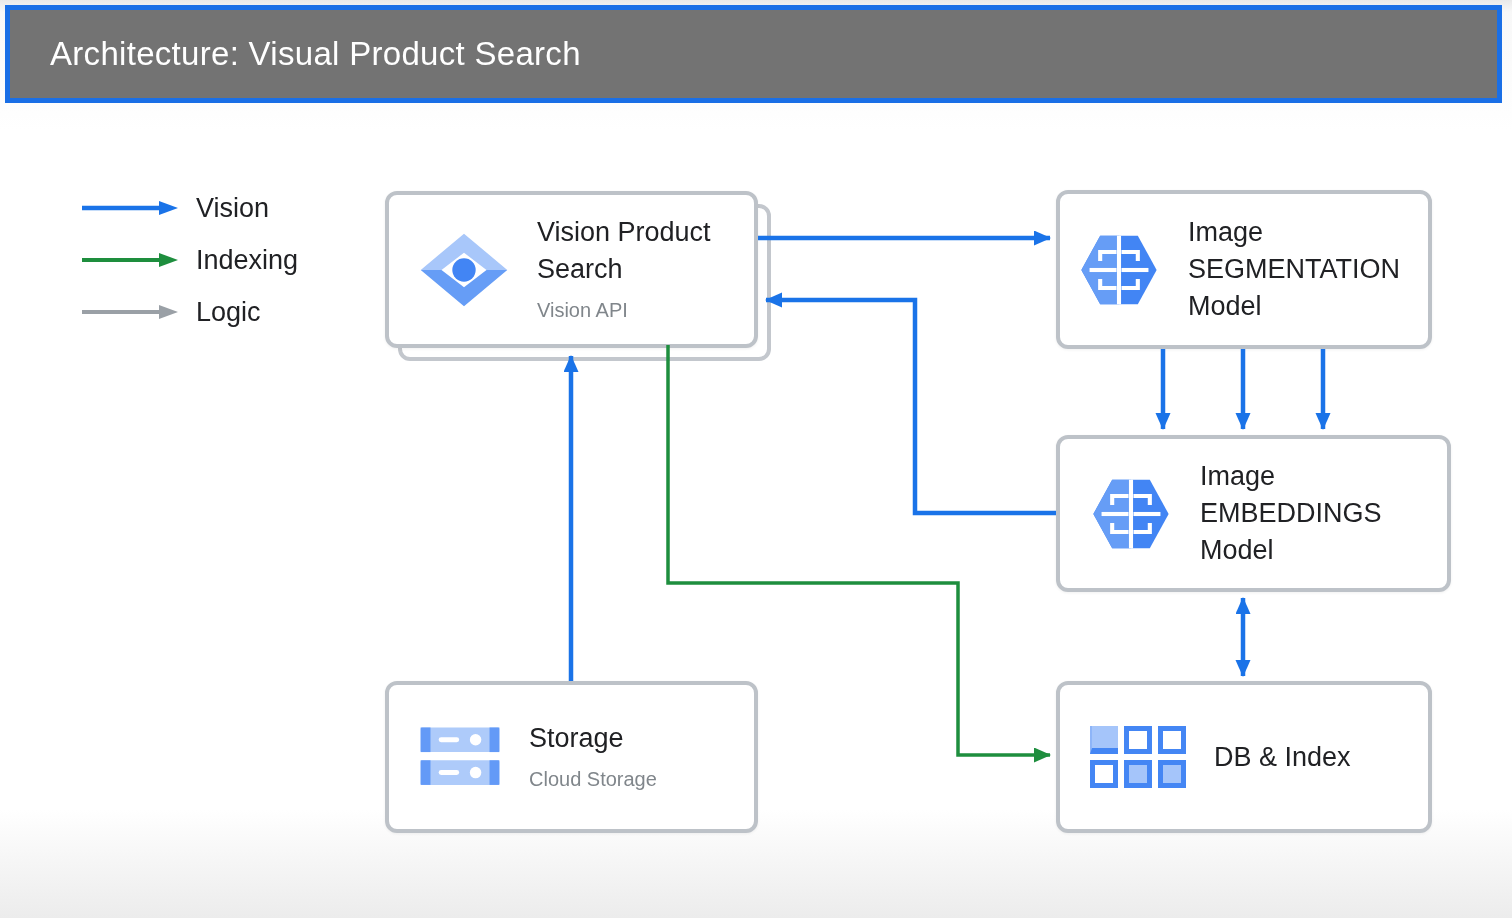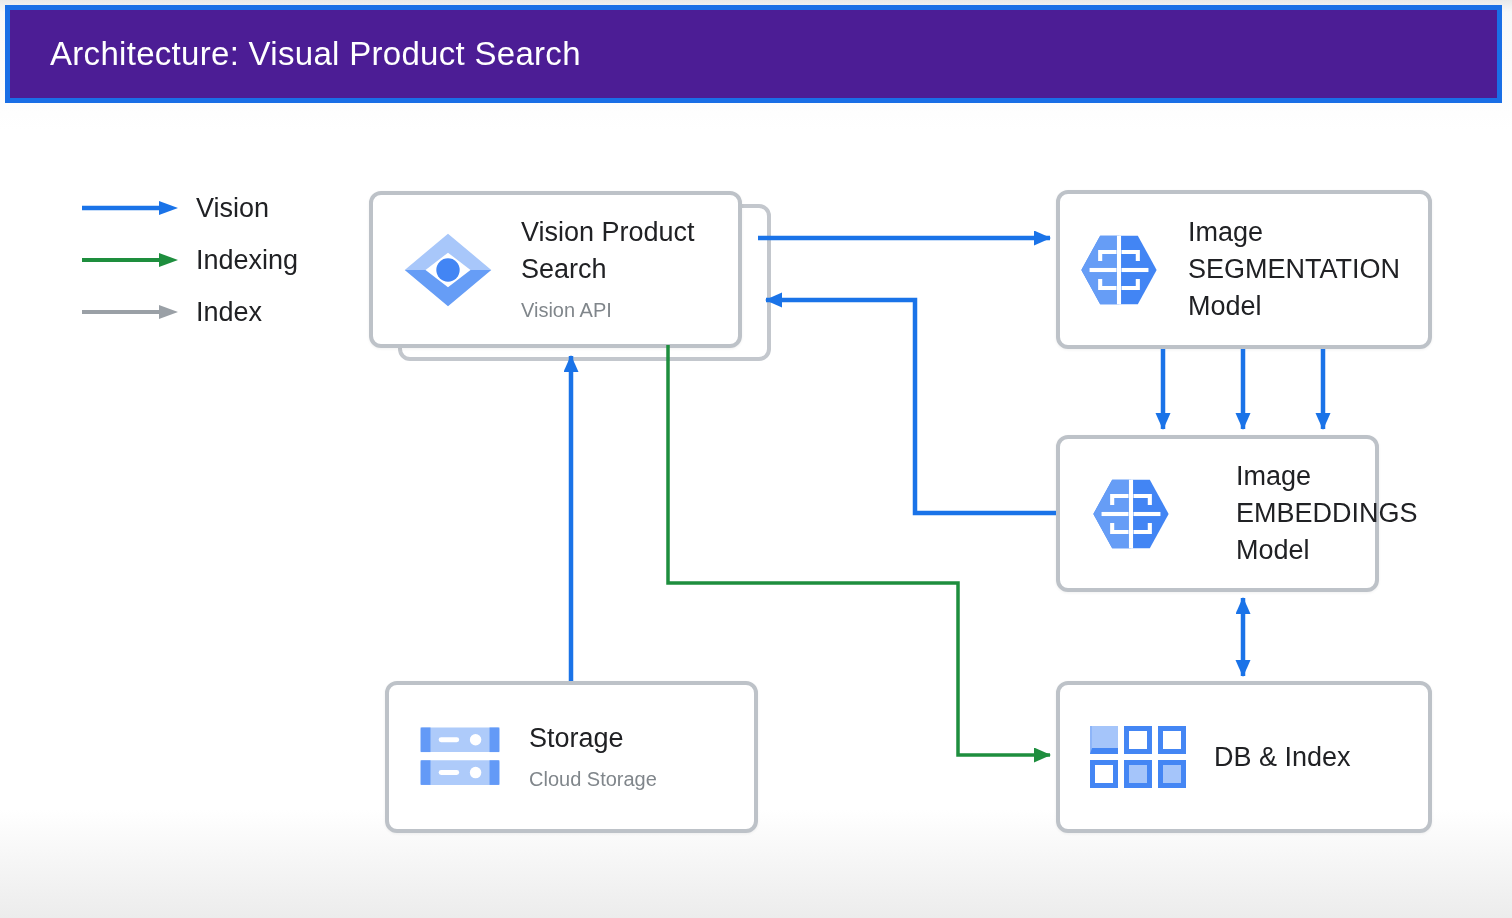--- a/index.html
+++ b/index.html
@@ -6,21 +6,21 @@
   body{
     width:1512px;height:918px;overflow:hidden;
     font-family:"Liberation Sans","DejaVu Sans",sans-serif;
     background:linear-gradient(180deg,#e9e9e9 0px,#f8f8f8 12px,#ffffff 130px,#ffffff 810px,#ececec 918px);
   }
   .canvas{position:relative;width:1512px;height:918px;}
 
   
   .titlebar{
     position:absolute;left:5px;top:5px;width:1497px;height:98px;
-    background:#4c1d95;border:5px solid #1a6fe6;box-sizing:border-box;
+    background:#737373;border:5px solid #1a6fe6;box-sizing:border-box;
     display:flex;align-items:center;
   }
   .titlebar .title{
     padding-left:40px;color:#ffffff;font-size:33px;font-weight:500;letter-spacing:.3px;
   }
 
   
   .legend{position:absolute;left:80px;top:190px;}
   .legend-row{display:flex;align-items:center;height:36px;margin-bottom:16px;}
   .legend-row svg{display:block;}
@@ -34,24 +34,24 @@
   }
   .card .icon{flex:0 0 auto;margin-right:28px;display:flex;align-items:center;}
   .card .txt{flex:0 0 auto;}
   .card .ttl{font-size:27px;line-height:37px;font-weight:500;color:#202124;}
   .card .sub{font-size:20px;line-height:30px;font-weight:400;color:#80868b;margin-top:7px;}
   .ghost{
     position:absolute;background:#ffffff;border:4px solid #c3c7cd;border-radius:12px;
     box-sizing:border-box;z-index:1;
   }
 
-  #vision-box {left:369px;top:191px;width:373px;height:157px;}
+  #vision-box {left:385px;top:191px;width:373px;height:157px;}
   #vision-ghost{left:398px;top:204px;width:373px;height:157px;}
   #segmentation-box{left:1056px;top:190px;width:376px;height:159px;justify-content:flex-end;}
-  #embeddings-box{left:1056px;top:435px;width:323px;height:157px;gap:36px;}
+  #embeddings-box{left:1056px;top:435px;width:395px;height:157px;}
   #storage-box{left:385px;top:681px;width:373px;height:152px;}
   #db-box{left:1056px;top:681px;width:376px;height:152px;}
   .w215{width:215px;}
   .w240{width:240px;}
 
   
   .dbgrid{display:grid;grid-template-columns:repeat(3,28px);grid-auto-rows:28px;gap:6px;}
   .sq{box-sizing:border-box;}
   .sq.solid{background:#a5c5fa;border-bottom:6px solid #4486f4;border-left:2px solid #8eb5f8;}
   .sq.hollow{border:5px solid #4486f4;background:#ffffff;}
@@ -89,21 +89,21 @@
         <line x1="2" y1="8" x2="80" y2="8" stroke="#1e8e3e" stroke-width="4"></line>
         <polygon points="79,1 98,8 79,15" fill="#1e8e3e"></polygon>
       </svg>
       <span class="lbl">Indexing</span>
     </div>
     <div class="legend-row">
       <svg width="100" height="16" viewBox="0 0 100 16">
         <line x1="2" y1="8" x2="80" y2="8" stroke="#9aa0a6" stroke-width="4"></line>
         <polygon points="79,1 98,8 79,15" fill="#9aa0a6"></polygon>
       </svg>
-      <span class="lbl">Index</span>
+      <span class="lbl">Logic</span>
     </div>
   </div>
 
   <div class="ghost" id="vision-ghost"></div>
   <div class="card" id="vision-box">
     <span class="icon">
       <svg width="90" height="78" viewBox="0 0 104 90">
         <path d="M2 45 L52 3 L102 45 L78 45 L52 25 L26 45 Z" fill="#a8c7fa"></path>
         <path d="M2 45 L52 87 L102 45 L78 45 L52 65 L26 45 Z" fill="#669df6"></path>
         <circle cx="52" cy="45" r="13.5" fill="#4285f4"></circle>

